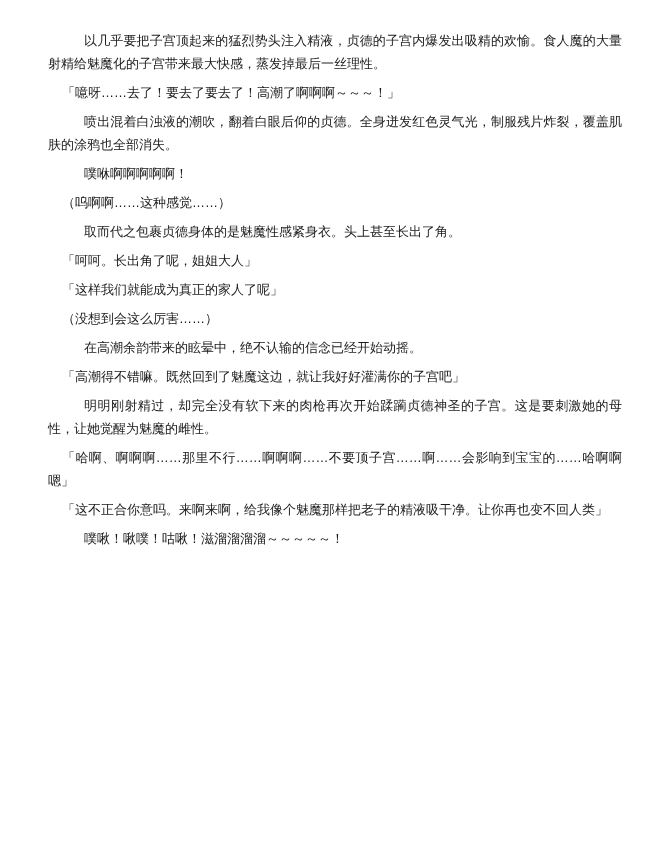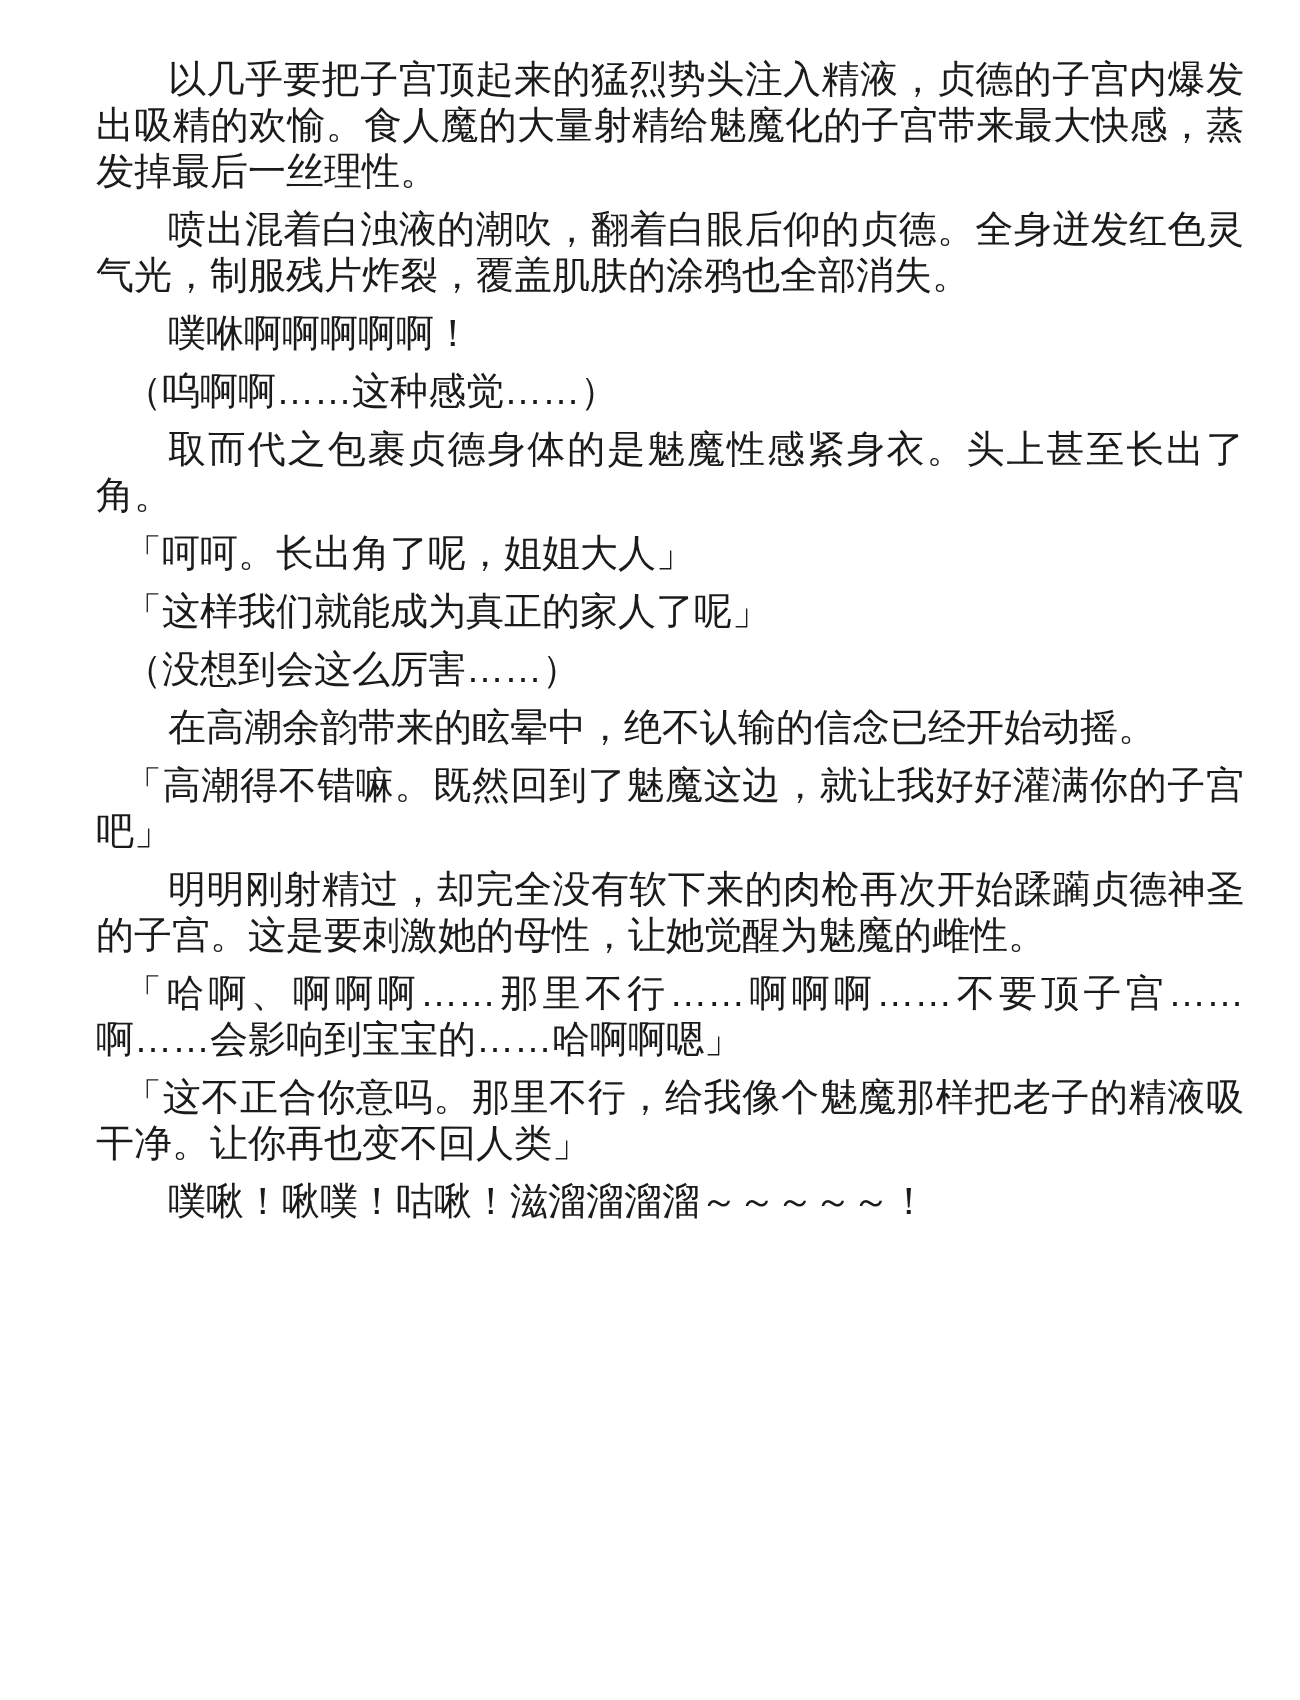--- a/index.html
+++ b/index.html
@@ -15,47 +15,48 @@
   .page {
     box-sizing: border-box;
     width: 650px;
     height: 850px;
     padding: 29px 28px 0 48px;
     background: #ffffff;
   }
   .page p {
     margin: 0 0 6px 0;
     font-family: "Liberation Sans", sans-serif;
-    font-size: 19px;
+    font-size: 13px;
     line-height: 23px;
     color: #1b1b1b;
     text-align: justify;
     word-break: break-all;
     overflow-wrap: anywhere;
   }
   .page p.normal {
     text-indent: 36px;
   }
   .page p.quote {
     text-indent: 14px;
   }
 </style>
 </head>
 <body>
 
 <main class="page">
   <div id="text-content" style="color: rgb(27, 27, 27);">
       <p class="normal">以几乎要把子宫顶起来的猛烈势头注入精液，贞德的子宫内爆发出吸精的欢愉。食人魔的大量射精给魅魔化的子宫带来最大快感，蒸发掉最后一丝理性。</p>
+      <p class="quote">「噫呀……去了！要去了要去了！高潮了啊啊啊～～～！」</p>
       <p class="normal">喷出混着白浊液的潮吹，翻着白眼后仰的贞德。全身迸发红色灵气光，制服残片炸裂，覆盖肌肤的涂鸦也全部消失。</p>
       <p class="normal">噗咻啊啊啊啊啊！</p>
       <p class="quote">（呜啊啊……这种感觉……）</p>
       <p class="normal">取而代之包裹贞德身体的是魅魔性感紧身衣。头上甚至长出了角。</p>
       <p class="quote">「呵呵。长出角了呢，姐姐大人」</p>
       <p class="quote">「这样我们就能成为真正的家人了呢」</p>
       <p class="quote">（没想到会这么厉害……）</p>
       <p class="normal">在高潮余韵带来的眩晕中，绝不认输的信念已经开始动摇。</p>
       <p class="quote">「高潮得不错嘛。既然回到了魅魔这边，就让我好好灌满你的子宫吧」</p>
       <p class="normal">明明刚射精过，却完全没有软下来的肉枪再次开始蹂躏贞德神圣的子宫。这是要刺激她的母性，让她觉醒为魅魔的雌性。</p>
       <p class="quote">「哈啊、啊啊啊……那里不行……啊啊啊……不要顶子宫……啊……会影响到宝宝的……哈啊啊嗯」</p>
-      <p class="quote">「这不正合你意吗。那里不行，给我像个魅魔那样把老子的精液吸干净。让你再也变不回人类」</p>
+      <p class="quote">「这不正合你意吗。来啊来啊，给我像个魅魔那样把老子的精液吸干净。让你再也变不回人类」</p>
       <p class="normal">噗啾！啾噗！咕啾！滋溜溜溜溜～～～～～！</p>
     </div>
 </main>
 
 </body></html>

